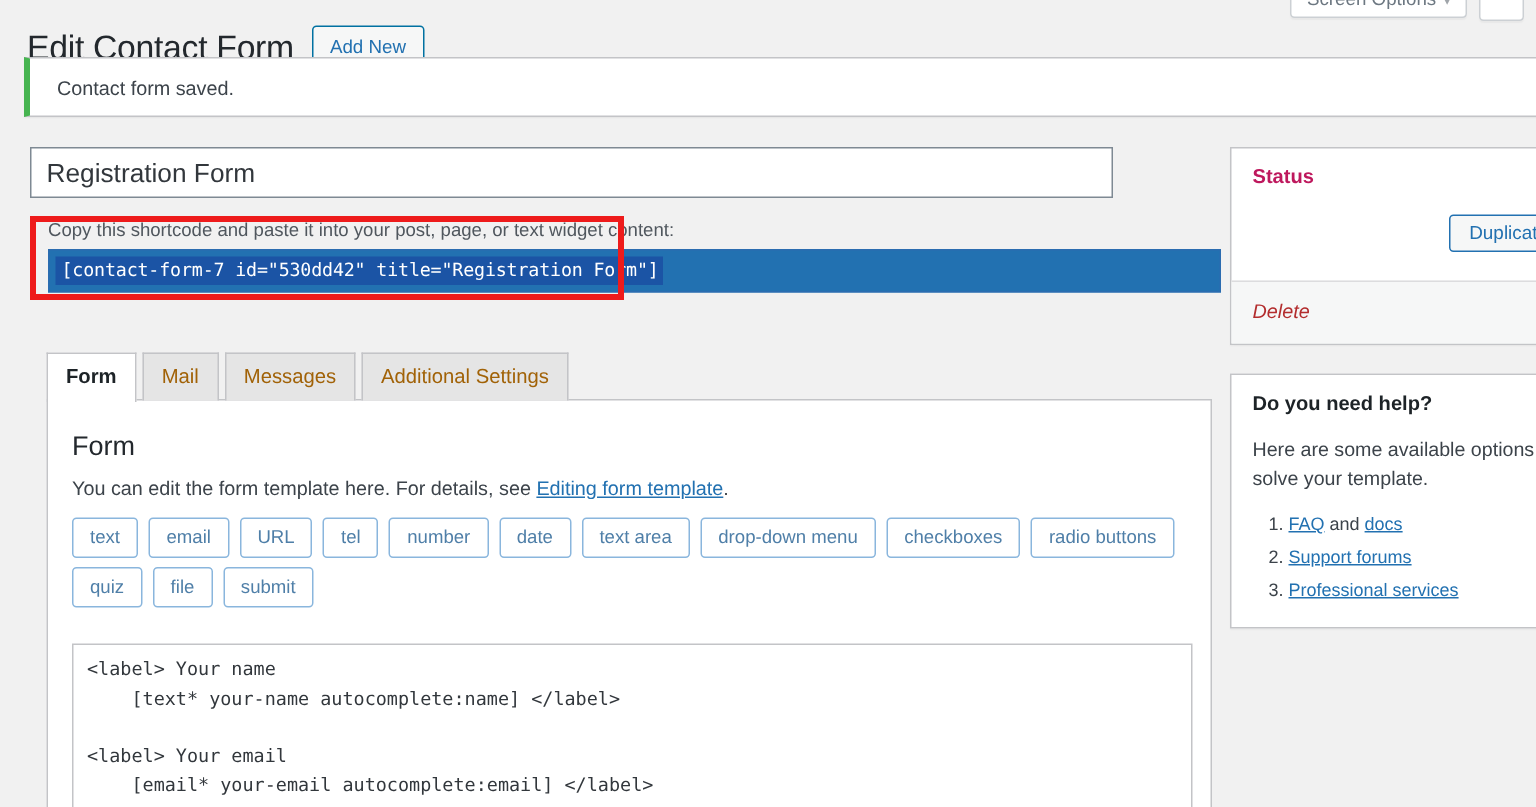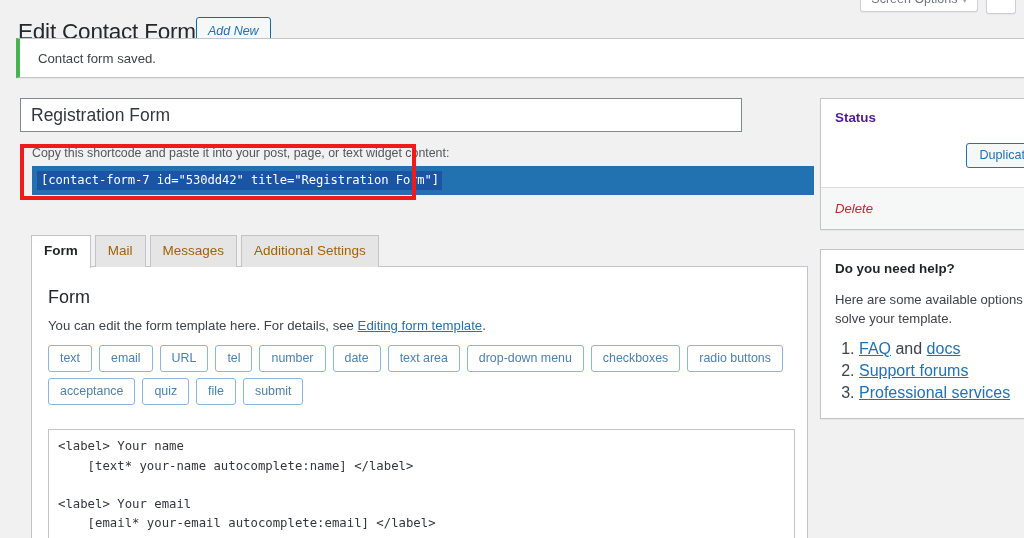--- a/index.html
+++ b/index.html
@@ -25,32 +25,31 @@
     font-size: 12.5px; color: #6c7781;
     box-shadow: 0 1px 1px rgba(0,0,0,.04);
     white-space: nowrap;
   }
   .so-btn .caret { font-size: 9px; margin-left: 5px; color: #a0a5aa; }
   .so-btn2 { width: 30px; height: 26px; }
 
   
   .page-head {
     position: absolute; left: 18px; top: 2px;
-    display: flex; align-items: center; 
+    display: flex; align-items: center; gap: 12px;
   }
   .page-title {
     font-size: 22.5px; font-weight: 400; color: #23282d;
     line-height: 1.3; letter-spacing: -.2px;
   }
   .add-new-btn {
     background: #f6f7f7; border: 1px solid #0071a1; color: #2271b1;
     border-radius: 3px; font-size: 12.5px;
     padding: 3px 11px 4px; line-height: 1.6;
     white-space: nowrap;
-    font-style: italic;
   }
 
   
   .notice {
     position: absolute; left: 16px; top: 38px;
     width: 1016px; height: 40px;
     background: #fff;
     border: 1px solid #c3c4c7; border-left: 4px solid #46b450;
     display: flex; align-items: center;
     box-shadow: 0 1px 1px rgba(0,0,0,.04);
@@ -148,21 +147,21 @@
 
   
   .side-col { position: absolute; left: 820px; top: 98px; width: 218px; }
   .card {
     background: #fff; border: 1px solid #c3c4c7;
     box-shadow: 0 1px 1px rgba(0,0,0,.04);
     margin-bottom: 19px;
   }
   .card-inner { padding: 11px 14px 14px; }
   .card-title {
-    font-size: 13.4px; font-weight: 700; color: #4c1d95;
+    font-size: 13.4px; font-weight: 700; color: #be185d;
     margin: 0 0 6px 0;
   }
   .status-actions {
     display: flex; justify-content: flex-end;
     padding: 8px 0 2px 0; min-height: 42px; align-items: center;
   }
   .dup-btn {
     position: relative; left: 22px;
     background: #f6f7f7; border: 1px solid #2271b1; color: #2271b1;
     border-radius: 3px; font-size: 12.6px;
@@ -178,21 +177,21 @@
   .help-title {
     font-size: 13.4px; font-weight: 700; color: #1d2327;
     margin: 0 0 14px 0;
   }
   .help-text {
     margin: 0 0 10px 0; font-size: 13.1px; color: #3c434a;
     line-height: 19px; white-space: nowrap;
   }
   .help-list {
     margin: 0; padding-left: 24px;
-    font-size: 16px; color: #3c434a; line-height: 22px;
+    font-size: 12px; color: #3c434a; line-height: 22px;
   }
   .help-list a { color: #2271b1; text-decoration: underline; }
 </style>
 </head>
 <body>
 
 <div id="page">
 
   <div class="screen-opts-row">
     <div class="so-btn">
@@ -241,21 +240,20 @@
         <button class="tag-btn">text</button>
         <button class="tag-btn">email</button>
         <button class="tag-btn">URL</button>
         <button class="tag-btn">tel</button>
         <button class="tag-btn">number</button>
         <button class="tag-btn">date</button>
         <button class="tag-btn">text area</button>
         <button class="tag-btn">drop-down menu</button>
         <button class="tag-btn">checkboxes</button>
         <button class="tag-btn">radio buttons</button>
-        <button class="tag-btn">acceptance</button>
         <button class="tag-btn">quiz</button>
         <button class="tag-btn">file</button>
         <button class="tag-btn">submit</button>
       </div>
 
       <textarea class="code-area" spellcheck="false" style="">&lt;label&gt; Your name
     [text* your-name autocomplete:name] &lt;/label&gt;
 
 &lt;label&gt; Your email
     [email* your-email autocomplete:email] &lt;/label&gt;

